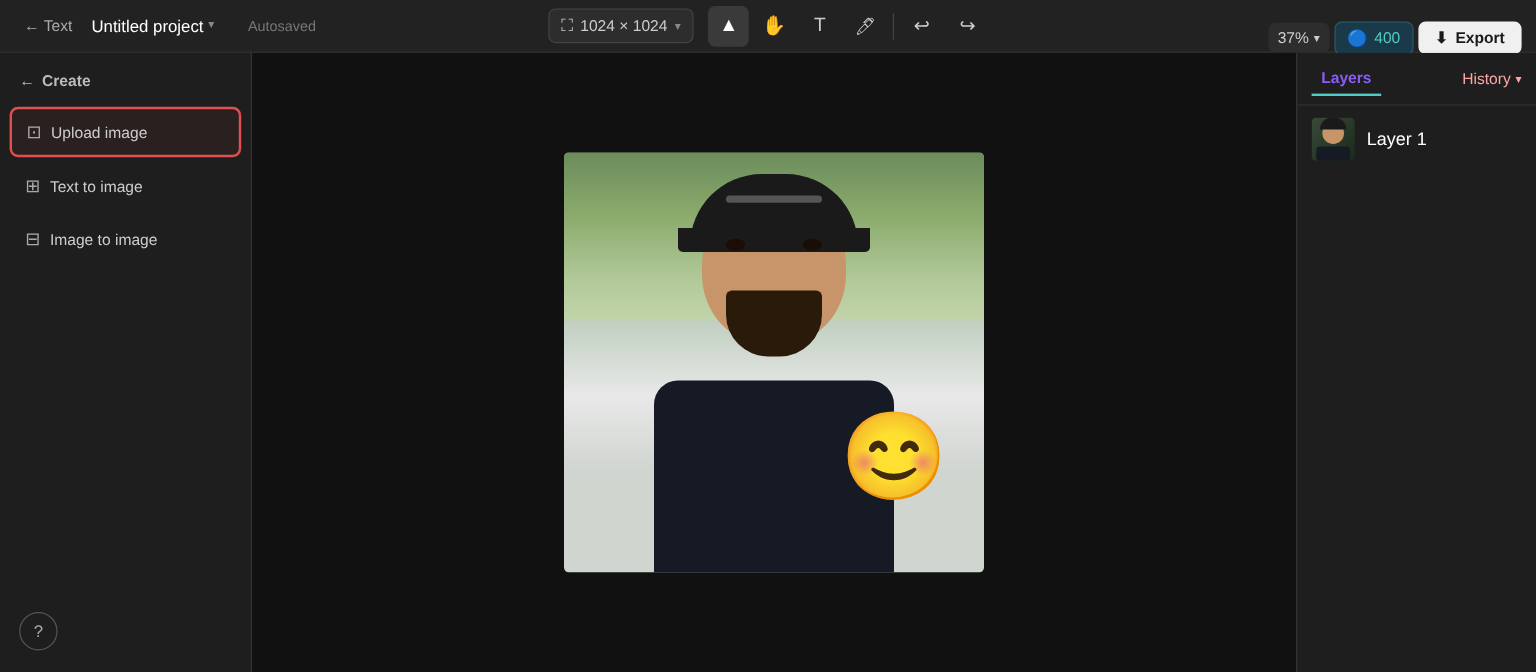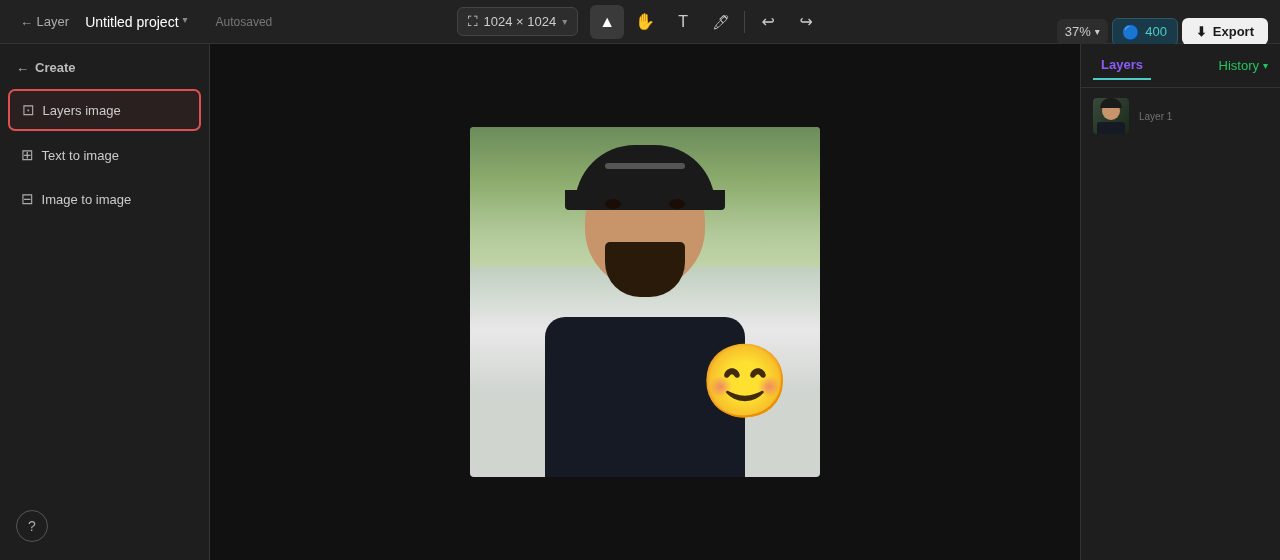--- a/index.html
+++ b/index.html
@@ -340,21 +340,21 @@
       border-bottom: 2px solid transparent;
     }
     .tab-btn.active {
       border-bottom: 2px solid #4ecdc4;
       color: #8b5cf6;
     }
     .history-tab {
       display: flex;
       align-items: center;
       gap: 4px;
-      color: #22c55e;
+      color: #fca5a5;
       font-size: 13px;
       cursor: pointer;
       margin-left: auto;
     }
     .layer-item {
       display: flex;
       align-items: center;
       gap: 10px;
       padding: 10px 12px;
       cursor: pointer;
@@ -367,31 +367,31 @@
       overflow: hidden;
       position: relative;
       flex-shrink: 0;
     }
     .layer-thumb-inner {
       width: 100%;
       height: 100%;
       background: linear-gradient(135deg, #3a4a3a 0%, #1a2a1a 100%);
     }
     .layer-label {
-      font-size: 10px;
-      color: #737373;
+      font-size: 15px;
+      color: #ffffff;
     }
   </style>
 </head>
 <body>
 
 <div class="topbar">
   <div class="topbar-left">
     <div class="back-btn">
-      <span>← Layer</span>
+      <span>← Text</span>
     </div>
     <div class="project-name">
       <span>Untitled project</span>
       <span style="font-size:10px;color:#888;">▾</span>
     </div>
     <span class="autosaved">Autosaved</span>
   </div>
 
   <div class="topbar-center">
     <div class="canvas-size-btn">
@@ -439,21 +439,21 @@
 <div class="main">
 
   <div class="left-sidebar">
     <div class="create-header">
       <span>←</span>
       <span>Create</span>
     </div>
 
     <div class="sidebar-item active">
       <span class="sidebar-item-icon">⊡</span>
-      <span>Layers image</span>
+      <span>Upload image</span>
     </div>
 
     <div class="sidebar-item">
       <span class="sidebar-item-icon">⊞</span>
       <span>Text to image</span>
     </div>
 
     <div class="sidebar-item">
       <span class="sidebar-item-icon">⊟</span>
       <span>Image to image</span>

